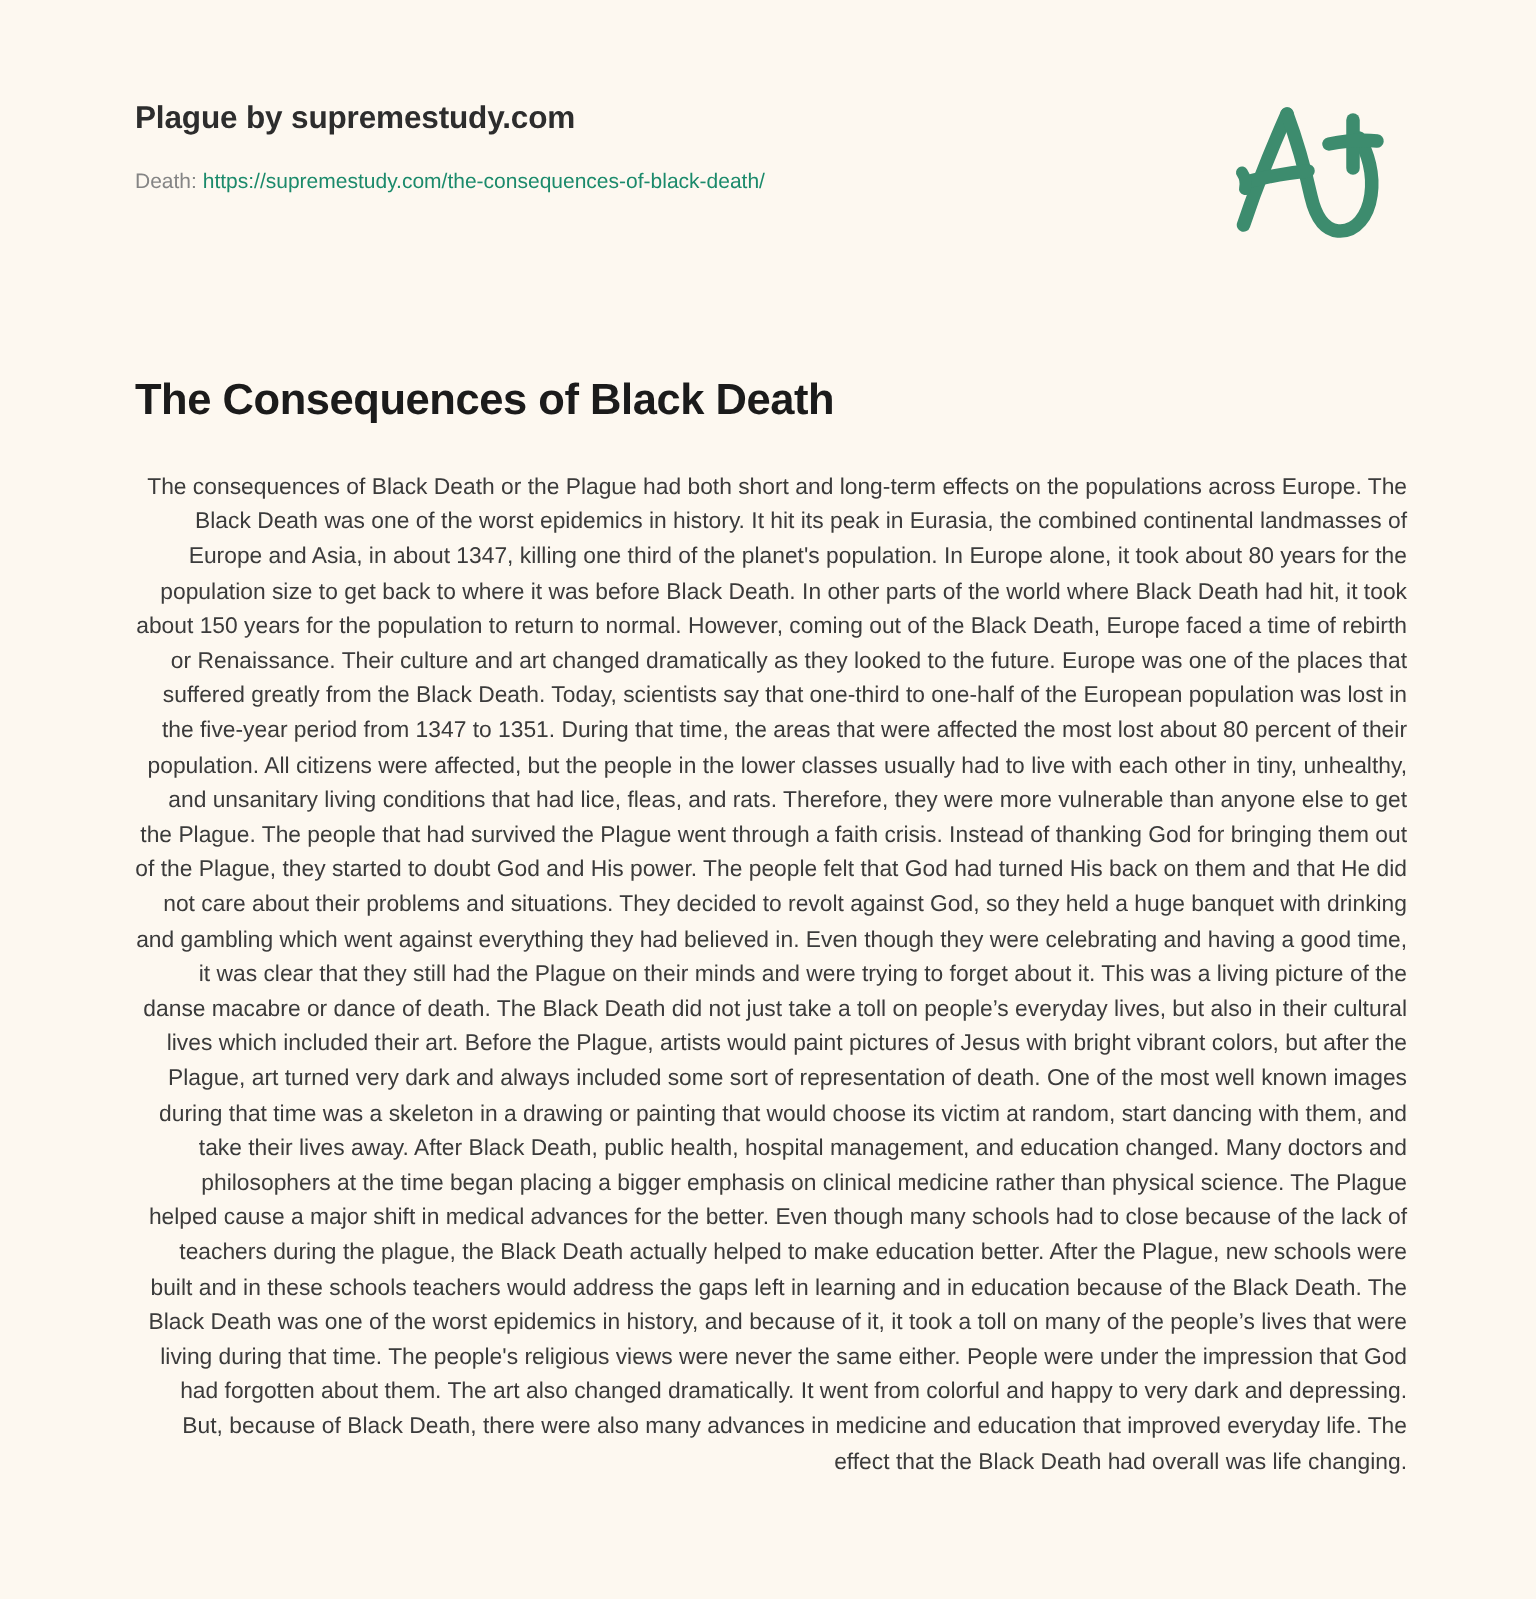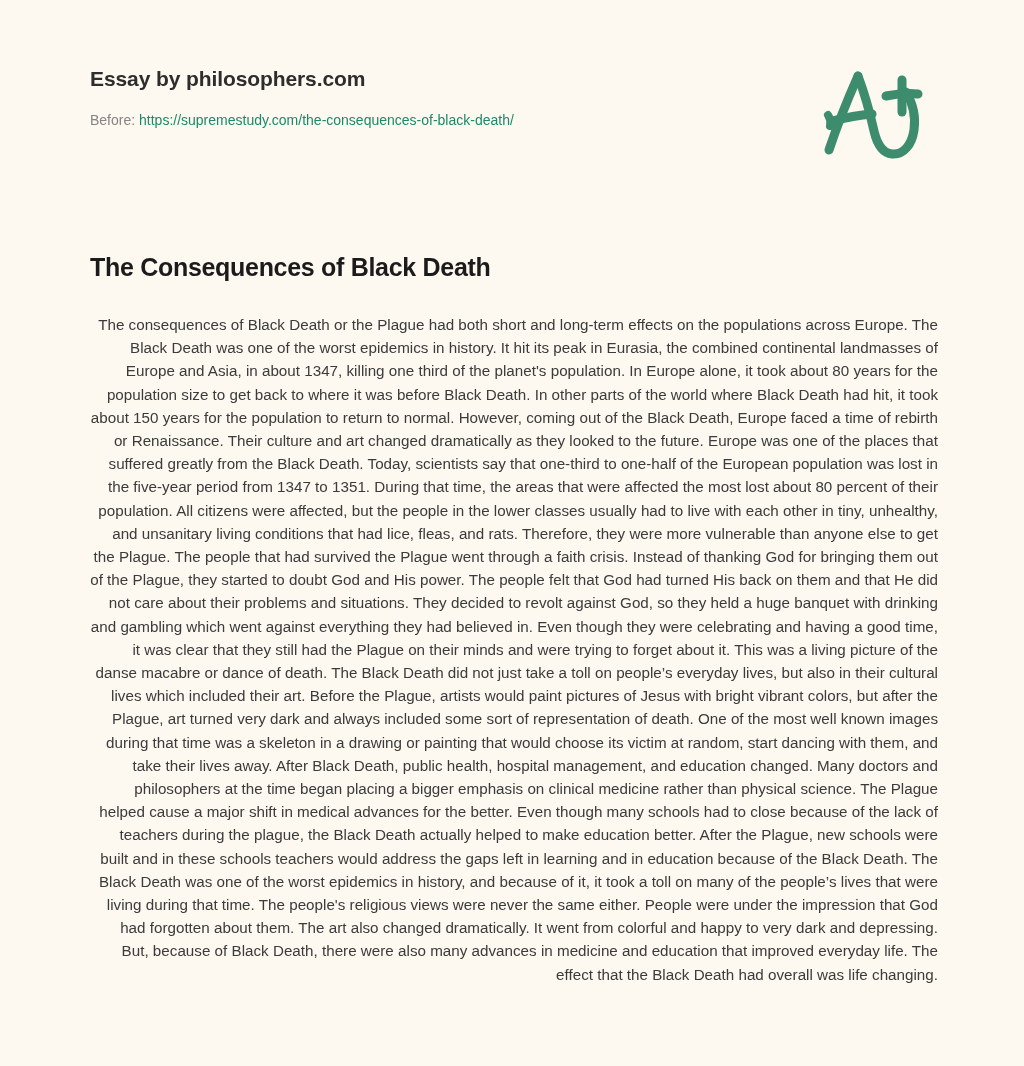--- a/index.html
+++ b/index.html
@@ -70,21 +70,21 @@
     width: 140px;
     height: 112px;
   }
 
   
   .article-title {
     position: absolute;
     left: 90px;
     top: 249px;
     margin: 0;
-    font-size: 25px;
+    font-size: 29px;
     line-height: 36px;
     font-weight: bold;
     color: #1b1b1b;
     letter-spacing: -0.3px;
     white-space: nowrap;
   }
 
   .article-body {
     position: absolute;
     left: 90px;
@@ -97,23 +97,23 @@
     margin: 0;
     letter-spacing: 0.01px;
   }
 </style>
 </head>
 <body>
 
 <div class="page">
 
   <div class="header">
-    <h2 class="brand-heading">Essay by philosophers.com</h2>
+    <h2 class="brand-heading">Plague by supremestudy.com</h2>
     <div class="source-line">
-      <span class="source-label">Before:</span>
+      <span class="source-label">Death:</span>
       <a class="source-url" href="#">https://supremestudy.com/the-consequences-of-black-death/</a>
     </div>
   </div>
 
   <div class="logo">
     <svg viewBox="0 0 140 112" xmlns="http://www.w3.org/2000/svg" fill="none" stroke="#3d8c6e" stroke-linecap="round" stroke-linejoin="round">
 
       <path d="M52 18 C44 36 33 62 23 92" stroke-width="9"></path>
 
       <path d="M52 18 C58 34 64 55 68 73 C71 86 76 95 86 96 C98 97 106 86 108 72 C110 58 106 44 100 34" stroke-width="9"></path>

